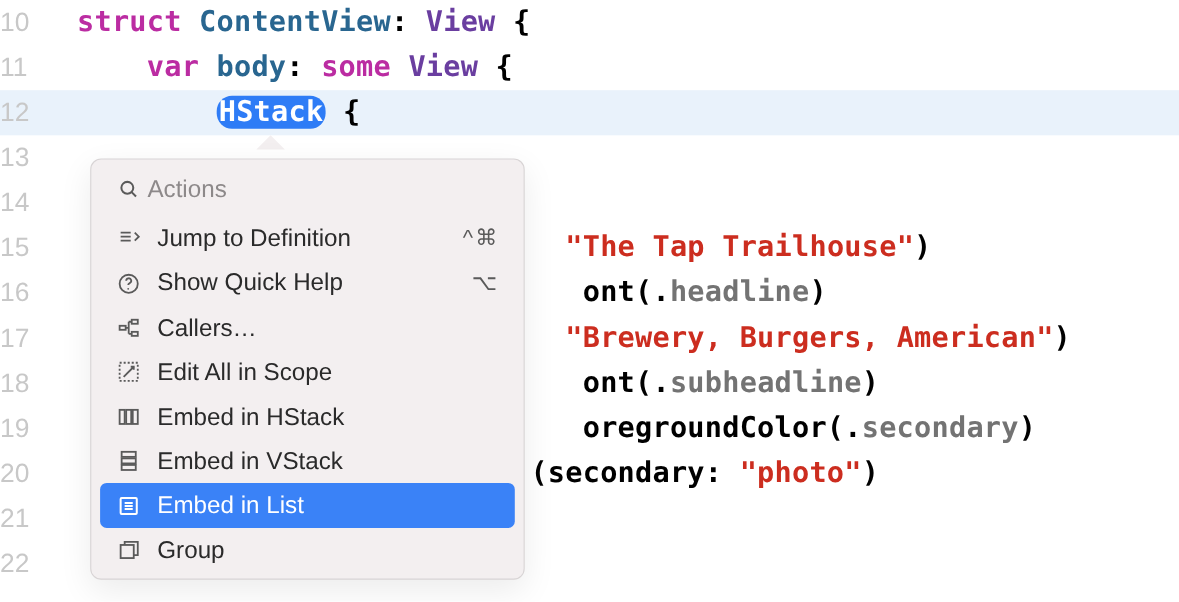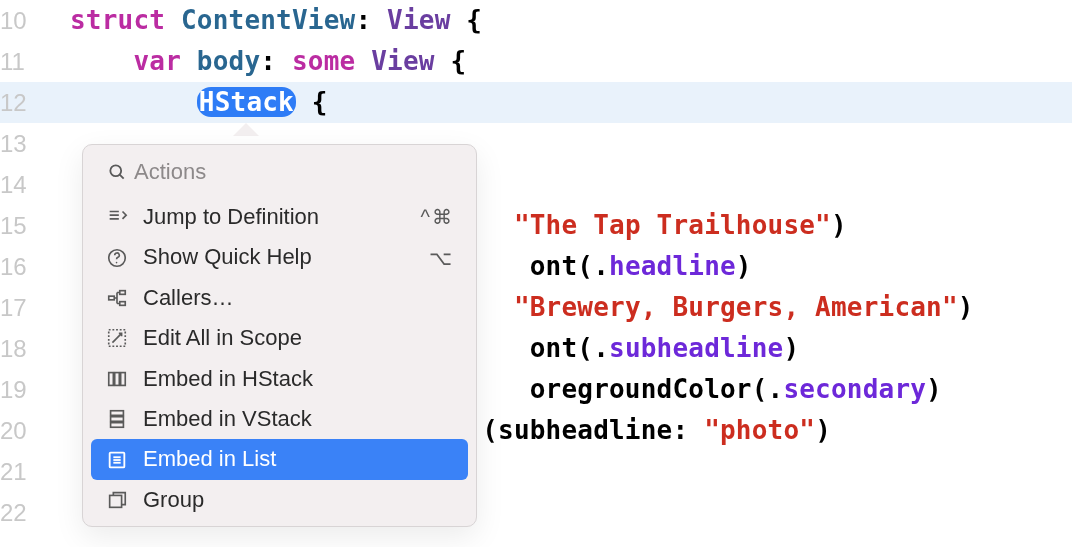--- a/index.html
+++ b/index.html
@@ -38,21 +38,21 @@
   .code {
     white-space: pre;
     font-weight: 600;
     letter-spacing: 0.2px;
   }
   .kw-pink   { color: #bb2ca2; }
   .type      { color: #296690; margin-top: 16px; }
   .type2     { color: #6a3ea0; }
   .plain     { color: #000000; }
   .str       { color: #cc2d1f; }
-  .member    { color: #6d28d9; }
+  .member    { color: #737373; }
 
   .sel {
     background: #2e7cf6;
     color: #ffffff;
     padding: 0 2px;
     border-radius: 14px;
   }
   .sel-wrap { position: relative; display:inline-block;}
   .sel-wrap::after{
     content:"";
@@ -164,21 +164,21 @@
     <div class="code"><span class="plain">                             </span><span class="plain">ont(.</span><span class="member">subheadline</span><span class="plain">)</span></div>
   </div>
 
   <div class="line">
     <div class="gutter">19</div>
     <div class="code"><span class="plain">                             </span><span class="plain">oregroundColor(.</span><span class="member">secondary</span><span class="plain">)</span></div>
   </div>
 
   <div class="line">
     <div class="gutter">20</div>
-    <div class="code"><span class="plain">                          </span><span class="plain">(subheadline: </span><span class="str">"photo"</span><span class="plain">)</span></div>
+    <div class="code"><span class="plain">                          </span><span class="plain">(secondary: </span><span class="str">"photo"</span><span class="plain">)</span></div>
   </div>
 
   <div class="line">
     <div class="gutter">21</div>
     <div class="code"></div>
   </div>
 
   <div class="line">
     <div class="gutter">22</div>
     <div class="code"></div>

